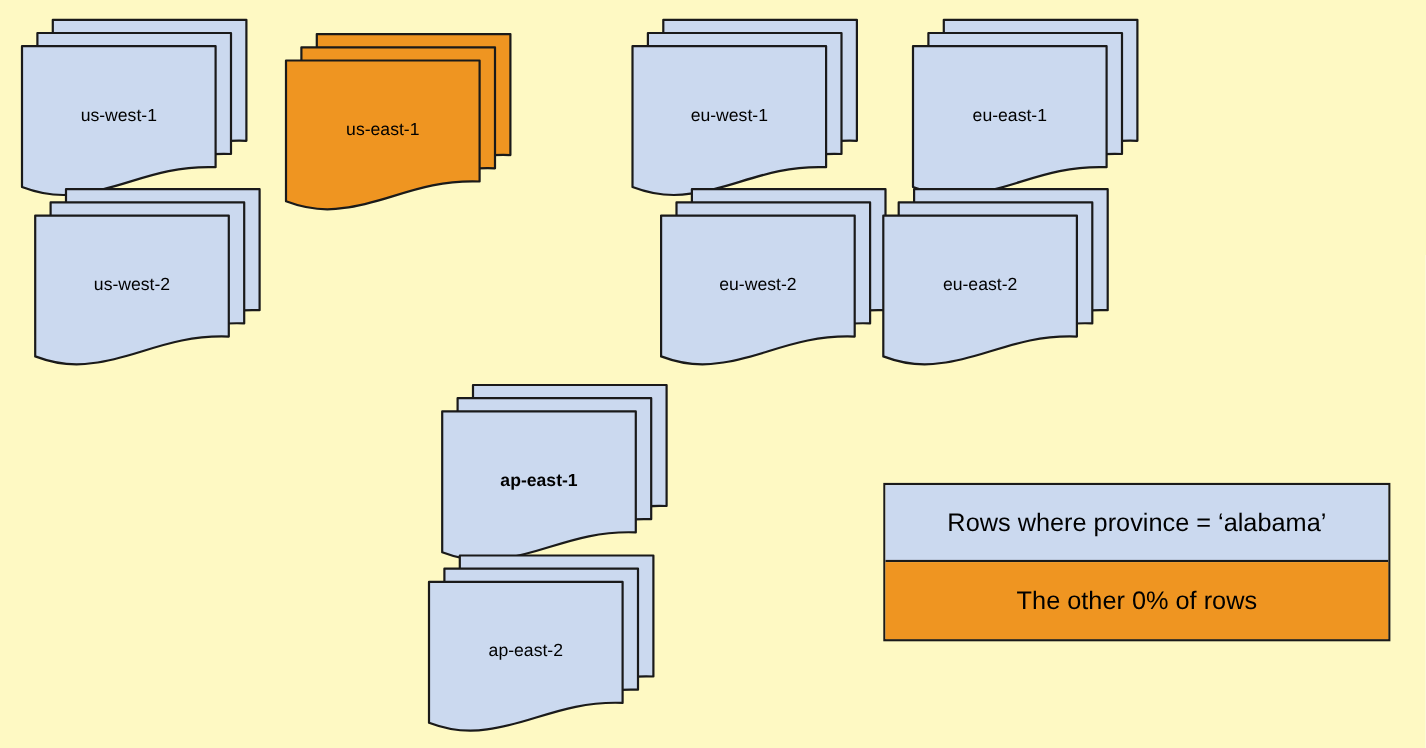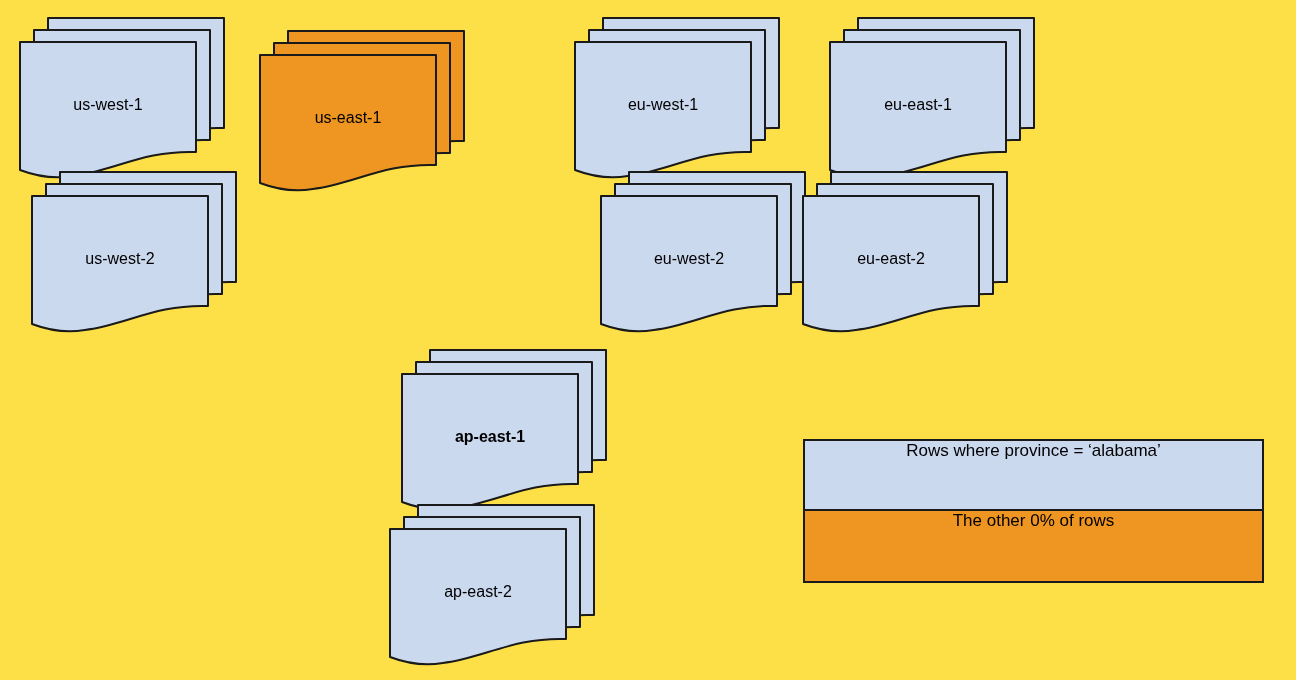--- a/index.html
+++ b/index.html
@@ -10,21 +10,21 @@
   body {
     width: 1296px;
     height: 680px;
     font-family: "Liberation Sans", sans-serif;
     overflow: hidden;
   }
   #canvas {
     position: relative;
     width: 1296px;
     height: 680px;
-    background: #fde047;
+    background: #fef9c3;
   }
   .stack {
     position: absolute;
     overflow: visible;
   }
   .stack svg {
     display: block;
     overflow: visible;
   }
   .doc-shape {
@@ -46,22 +46,23 @@
     width: 461px;
     height: 144px;
     border: 2px solid #1a1a1a;
     box-sizing: border-box;
     display: flex;
     flex-direction: column;
   }
   .legend-row {
     flex: 1 1 50%;
     display: flex;
+    align-items: center;
     justify-content: center;
-    font-size: 17px;
+    font-size: 23px;
     color: #000000;
     box-sizing: border-box;
   }
   .legend-row.top {
     border-bottom: 2px solid #1a1a1a;
   }
 </style>
 </head>
 <body>
 

